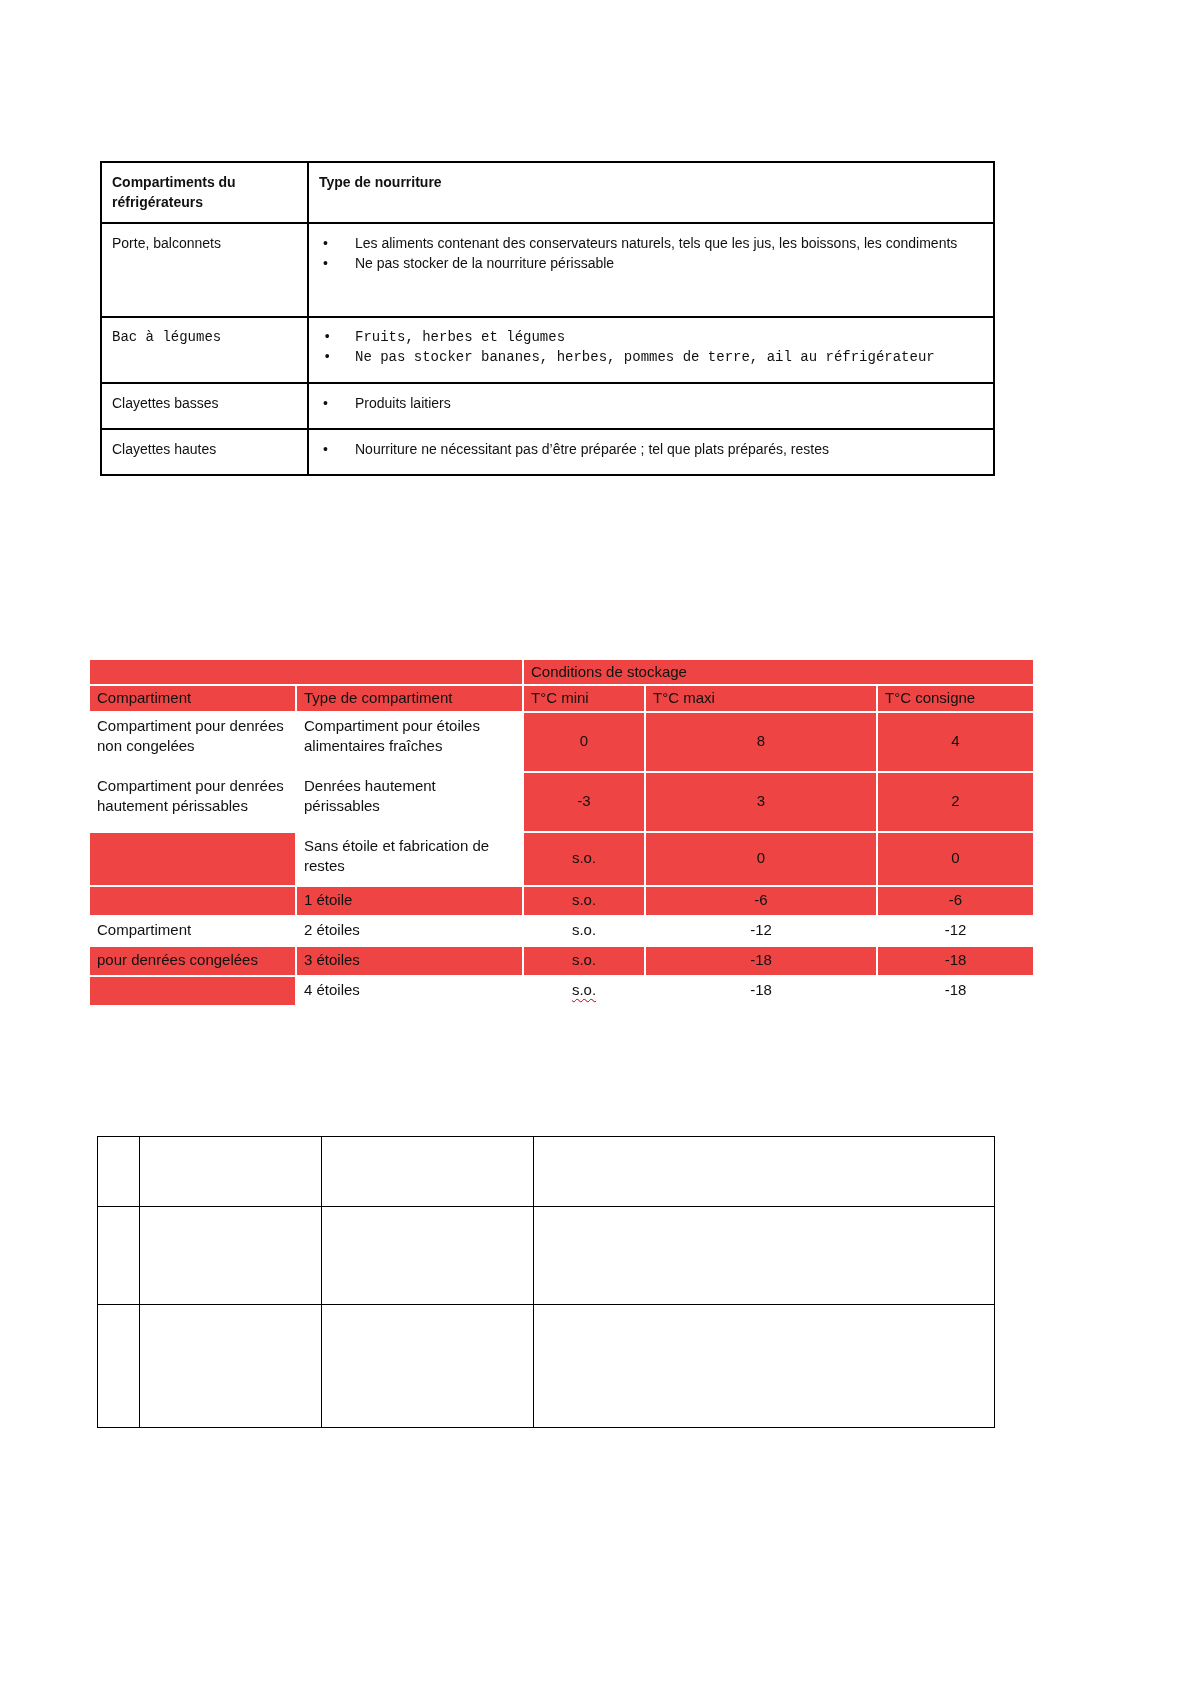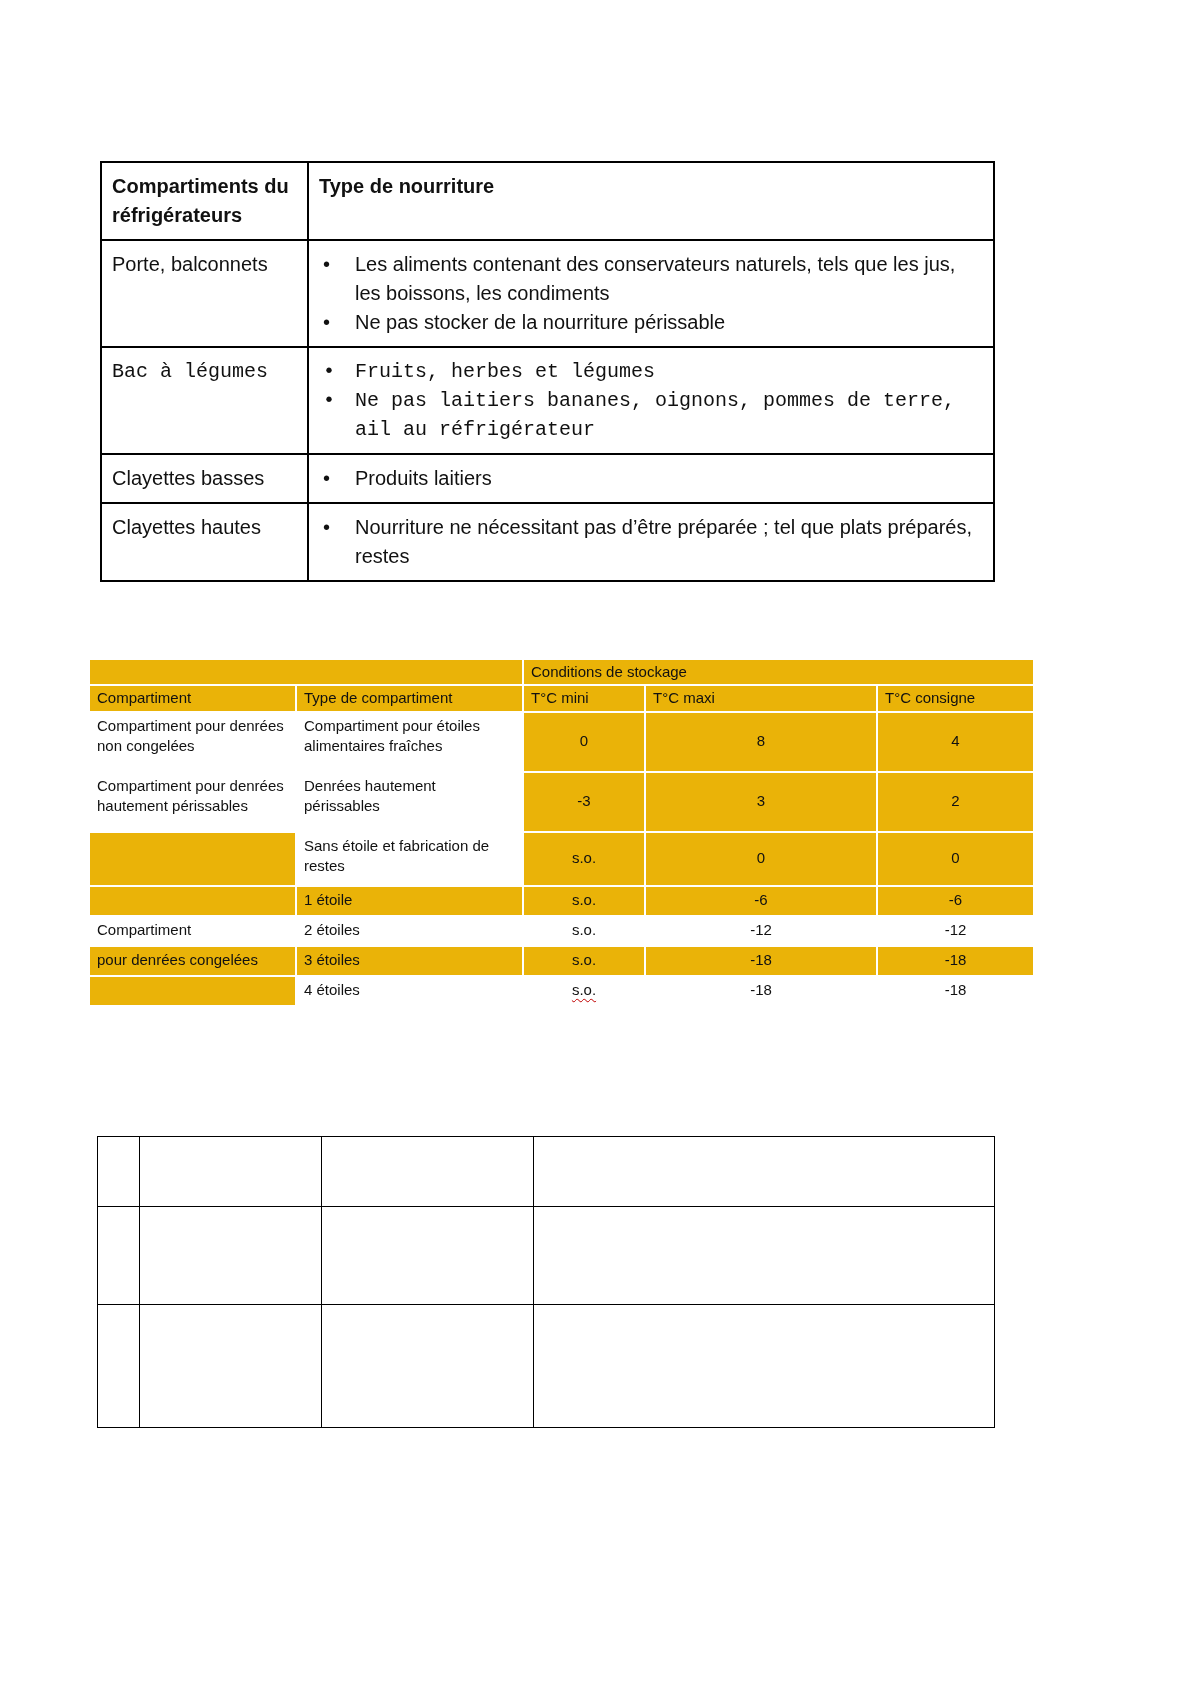--- a/index.html
+++ b/index.html
@@ -12,21 +12,21 @@
     color: #111111;
   }
 
   
   table.t1 {
     position: absolute;
     left: 100px;
     top: 161px;
     width: 895px;
     border-collapse: collapse;
-    font-size: 20px;
+    font-size: 14px;
     line-height: 1.45;
   }
   .t1 th, .t1 td {
     border: 2px solid #000000;
     vertical-align: top;
     padding: 9px 10px;
     text-align: left;
     font-weight: normal;
   }
   .t1 th { font-weight: bold; }
@@ -48,21 +48,21 @@
     border-collapse: separate;
     border-spacing: 2px;
     font-size: 15px;
     line-height: 1.35;
   }
   .t2 td {
     padding: 3px 7px;
     vertical-align: middle;
     background: #ffffff;
   }
-  .t2 td.s { background: #eab308; }
+  .t2 td.s { background: #ef4444; }
   .t2 td.num { text-align: center; }
   .t2 td.lbl { text-align: left; vertical-align: top; }
   .t2 tr.band td { padding-top: 2px; padding-bottom: 2px; }
   .t2 tr.tall td { height: 52px; }
   .t2 tr.med td { height: 46px; }
   .t2 tr.short td { height: 22px; }
   .wavy {
     text-decoration: underline;
     text-decoration-style: wavy;
     text-decoration-color: #c00000;
@@ -117,21 +117,21 @@
 
   <tr class="r2">
     <td>Bac à légumes</td>
     <td>
       <div class="bl">
         <span class="bm">•</span>
         <span class="bt">Fruits, herbes et légumes</span>
       </div>
       <div class="bl">
         <span class="bm">•</span>
-        <span class="bt">Ne pas laitiers bananes, oignons, pommes de terre, ail au réfrigérateur</span>
+        <span class="bt">Ne pas stocker bananes, herbes, pommes de terre, ail au réfrigérateur</span>
       </div>
     </td>
   </tr>
 
   <tr class="r3">
     <td>Clayettes  basses</td>
     <td>
       <div class="bl">
         <span class="bm">•</span>
         <span class="bt">Produits laitiers</span>

